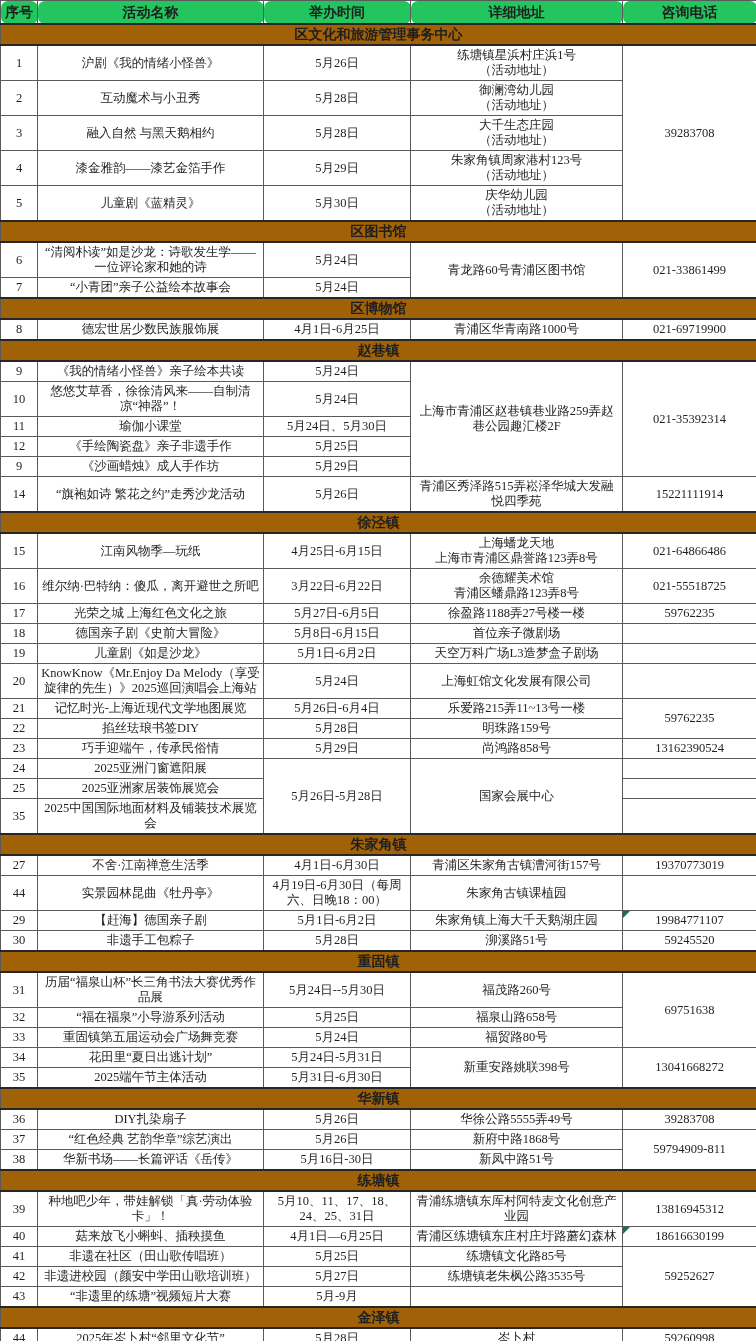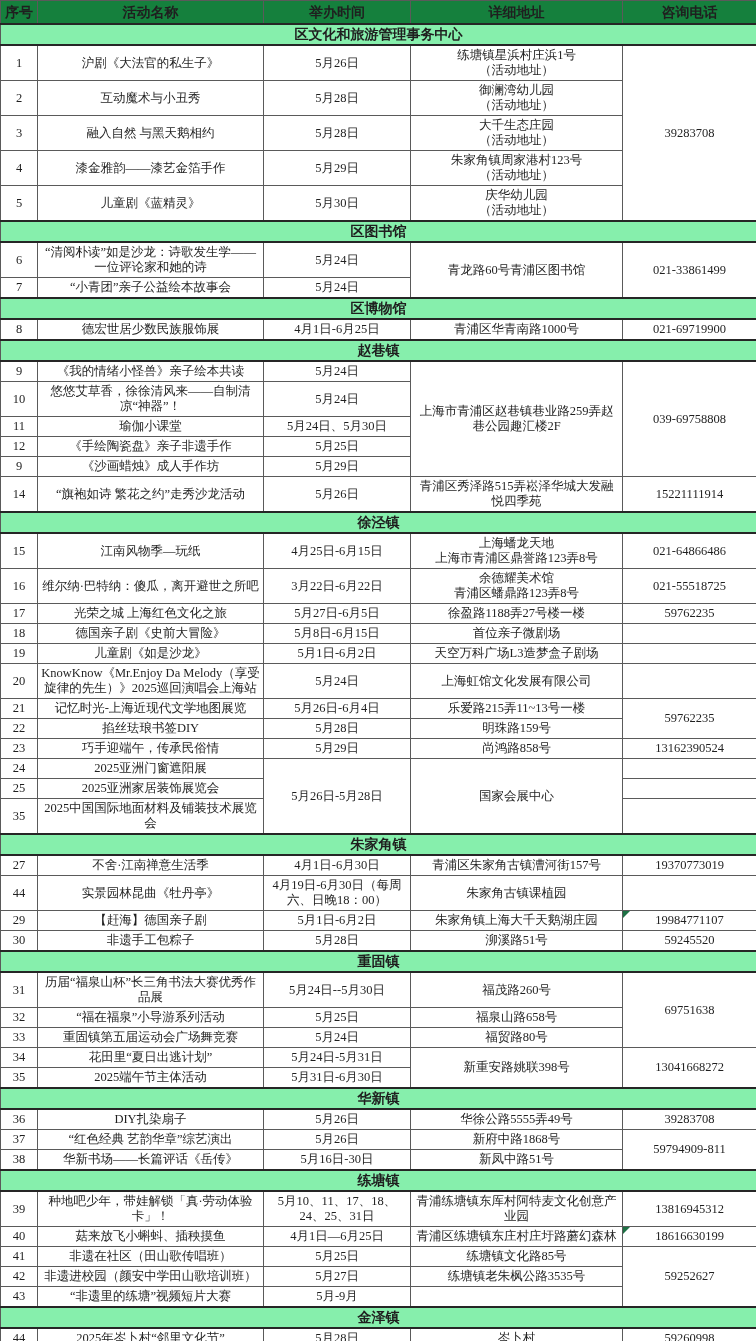--- a/index.html
+++ b/index.html
@@ -20,28 +20,29 @@
     text-align: center;
     vertical-align: middle;
     font-size: 12.5px;
     line-height: 15px;
     padding: 2px 3px;
     white-space: pre-line;
     word-wrap: break-word;
     position: relative;
   }
   thead th {
-    background: #15803d;
+    background: #22c55e;
     font-weight: bold;
     font-size: 14px;
     height: 18px;
     border-bottom: 2px solid #262626;
+    border-radius: 7px;
   }
   tr.section td {
-    background: #86efac;
+    background: #a16207;
     font-weight: bold;
     font-size: 14px;
     height: 15px;
     line-height: 15px;
     border-top: 2px solid #262626;
     border-bottom: 2px solid #262626;
   }
   tbody td {
     height: 15px;
   }
@@ -74,21 +75,21 @@
         <th>详细地址</th>
         <th>咨询电话</th>
       </tr>
   </thead>
   <tbody>
       <tr class="section">
         <td colspan="5">区文化和旅游管理事务中心</td>
       </tr>
       <tr>
         <td>1</td>
-        <td>沪剧《大法官的私生子》</td>
+        <td>沪剧《我的情绪小怪兽》</td>
         <td>5月26日</td>
         <td>练塘镇星浜村庄浜1号
 （活动地址）</td>
         <td rowspan="5">39283708</td>
       </tr>
       <tr>
         <td>2</td>
         <td>互动魔术与小丑秀</td>
         <td>5月28日</td>
         <td>御澜湾幼儿园
@@ -141,21 +142,21 @@
         <td>021-69719900</td>
       </tr>
       <tr class="section">
         <td colspan="5">赵巷镇</td>
       </tr>
       <tr>
         <td>9</td>
         <td>《我的情绪小怪兽》亲子绘本共读</td>
         <td>5月24日</td>
         <td rowspan="5">上海市青浦区赵巷镇巷业路259弄赵巷公园趣汇楼2F</td>
-        <td rowspan="5">039-69758808</td>
+        <td rowspan="5">021-35392314</td>
       </tr>
       <tr>
         <td>10</td>
         <td>悠悠艾草香，徐徐清风来——自制清凉“神器”！</td>
         <td>5月24日</td>
       </tr>
       <tr>
         <td>11</td>
         <td>瑜伽小课堂</td>
         <td>5月24日、5月30日</td>

